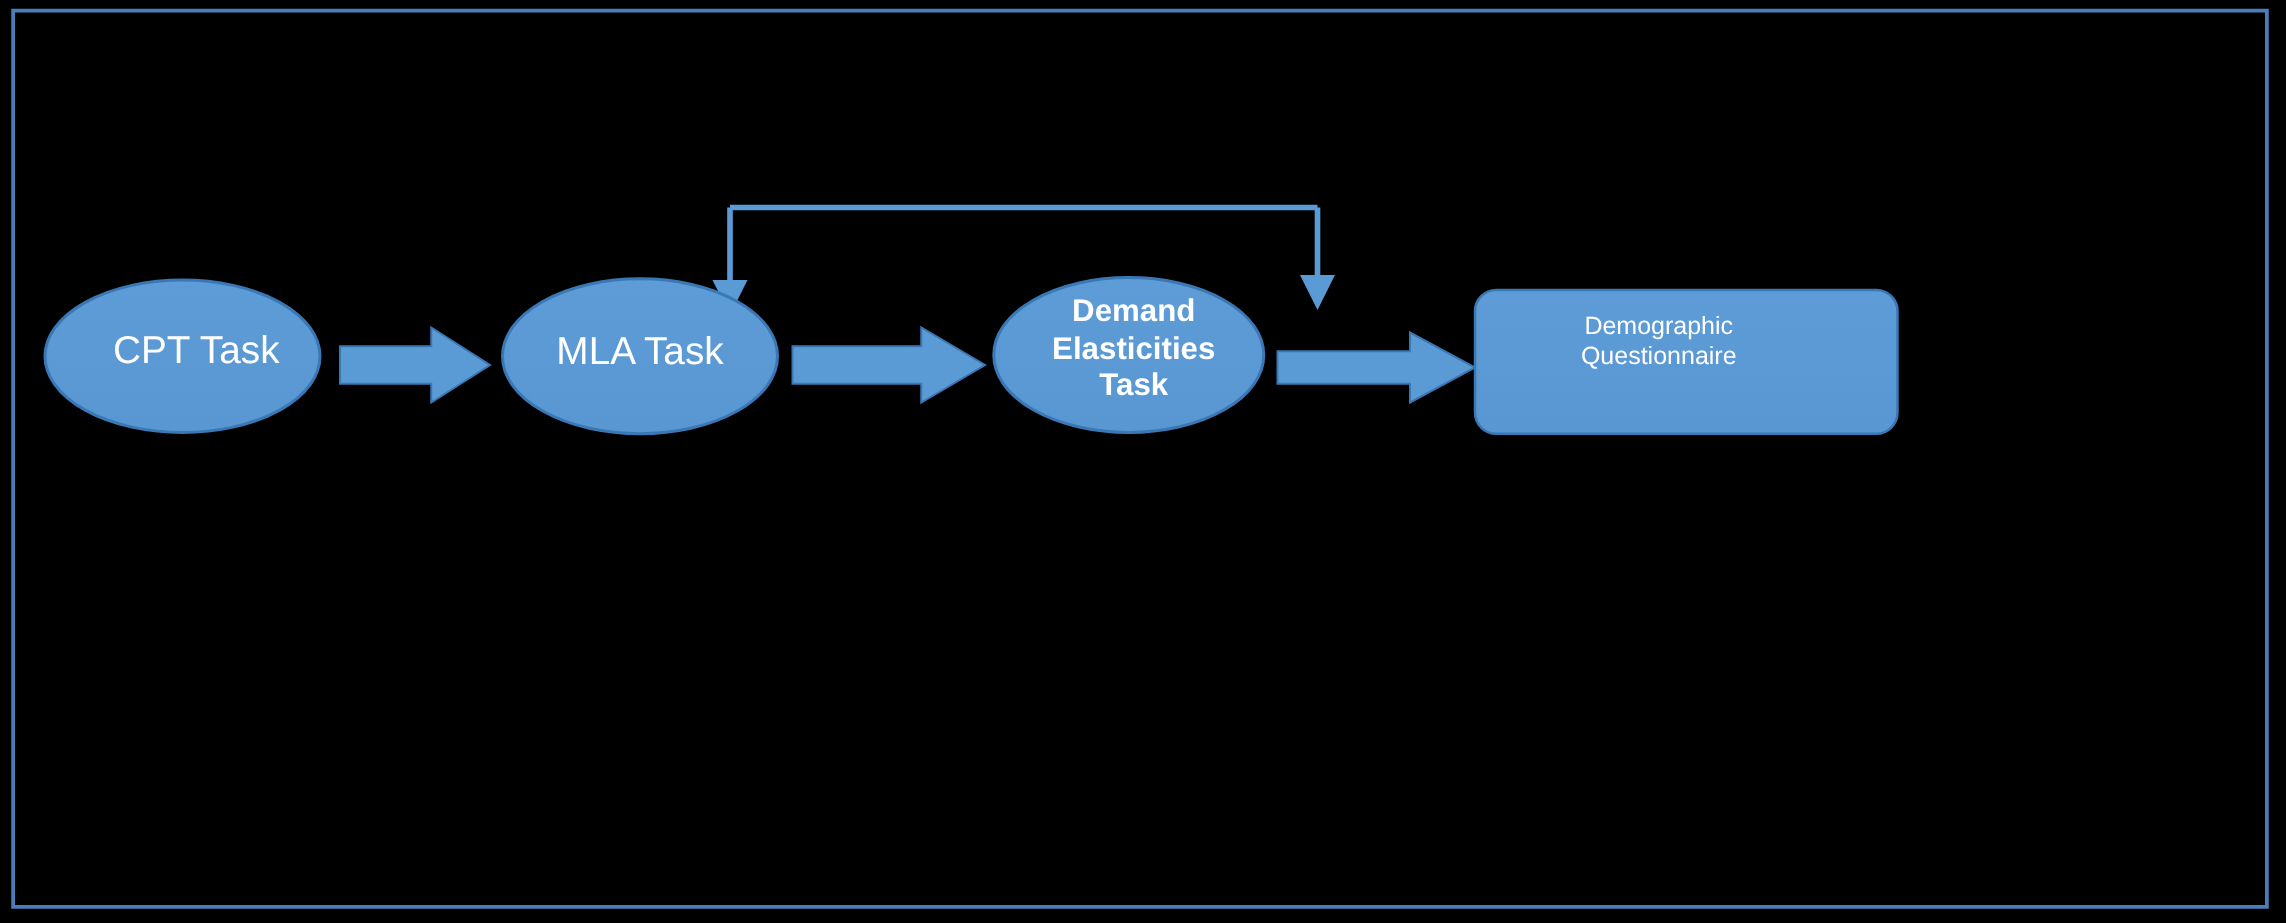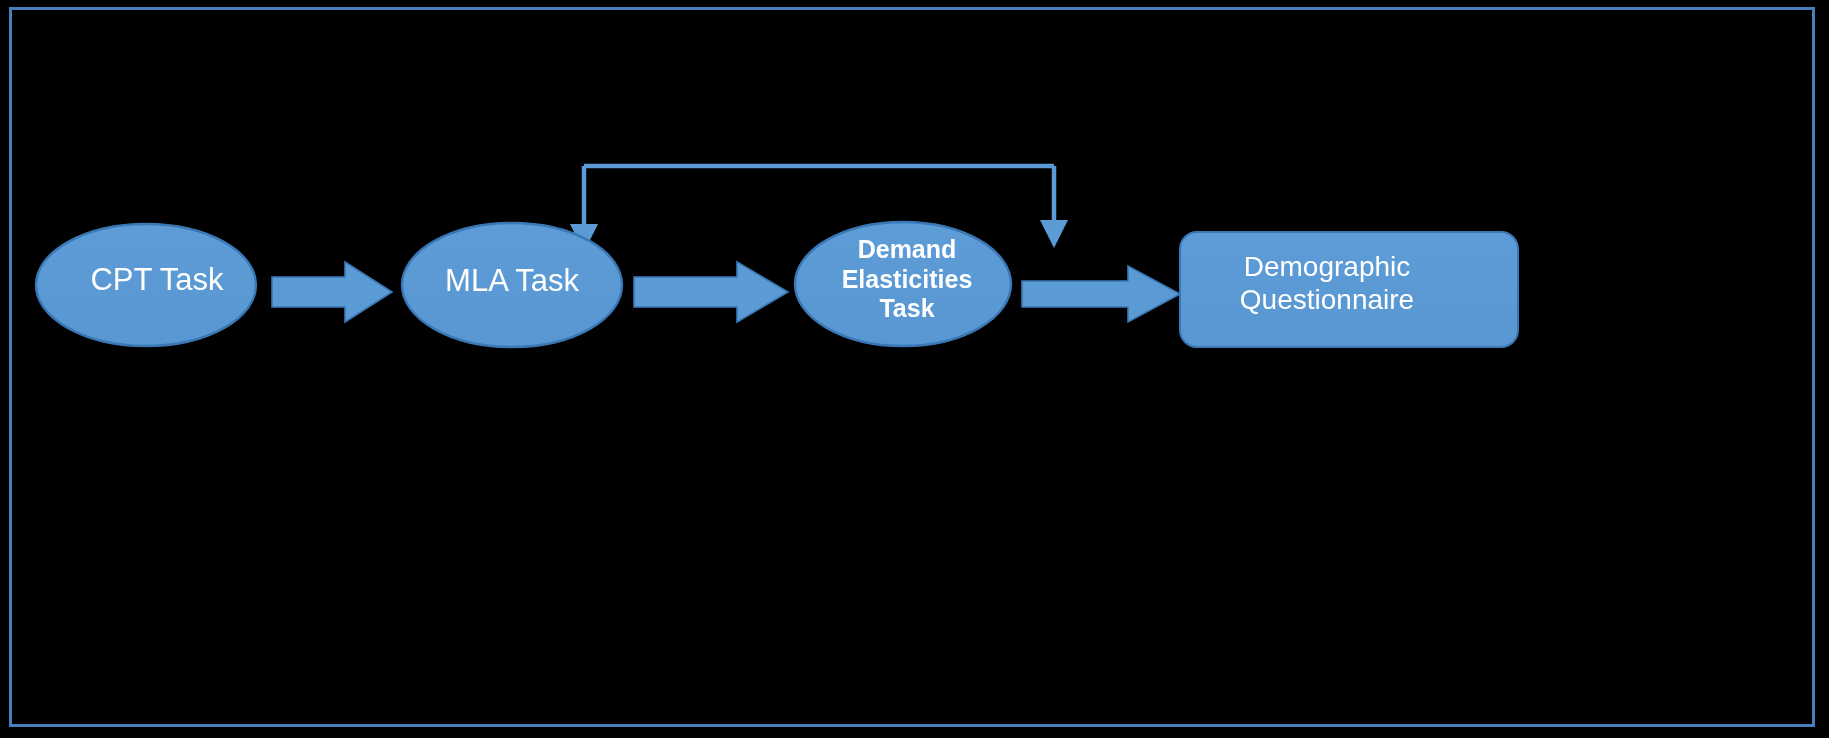--- a/index.html
+++ b/index.html
@@ -52,21 +52,21 @@
     left: 404px; top: 263px;  width: 216px;
     font-size: 31px;
   }
   #label-demand {
     left: 804px; top: 235px;  width: 206px;
     font-size: 25px;
     font-weight: bold;
   }
   #label-demo {
     left: 1182px; top: 250px; width: 290px;
-    font-size: 28px;
+    font-size: 20px;
   }
 </style>
 </head>
 <body>
 
 <div id="stage">
 
   <div id="frame"></div>
 
   <svg id="svg-layer" viewBox="0 0 1829 738" xmlns="http://www.w3.org/2000/svg">

